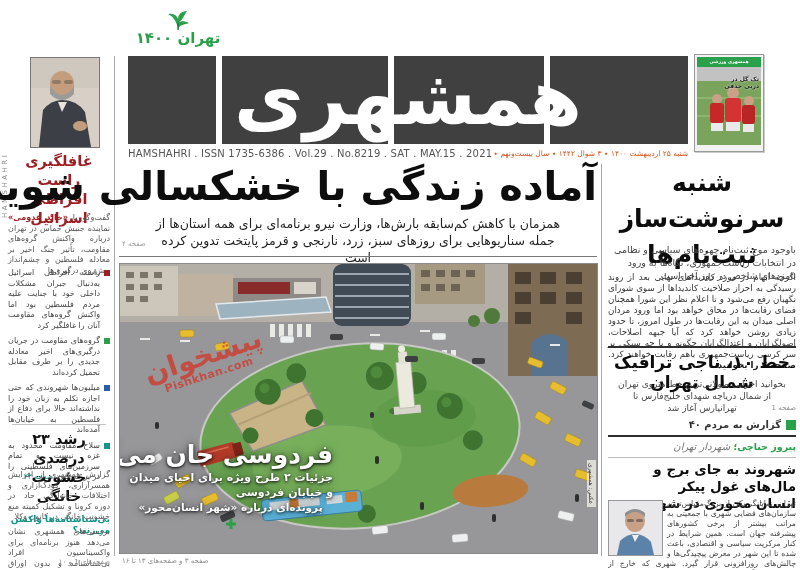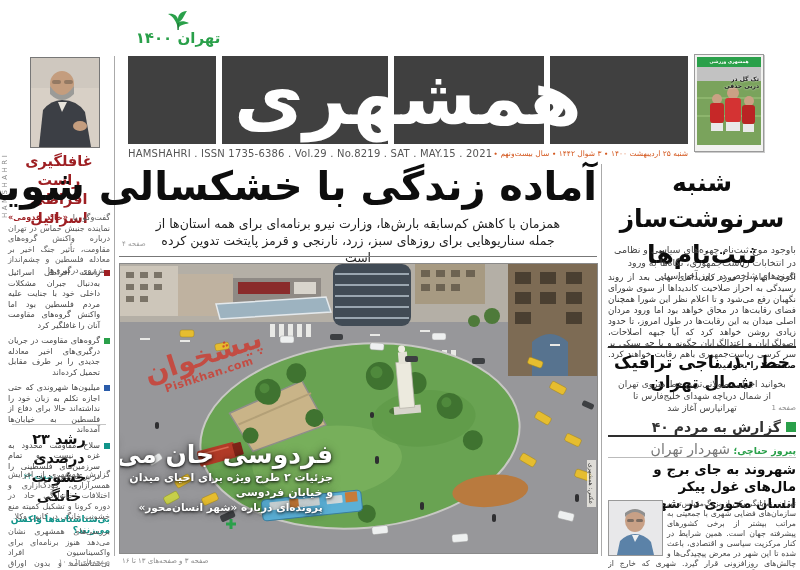--- a/index.html
+++ b/index.html
@@ -93,25 +93,25 @@
   .photo-refs{position:absolute;left:122px;top:557px;font-size:7px;color:#888;}
   .rc-head{position:absolute;left:608px;top:165px;width:188px;text-align:center;font-size:25px;font-weight:bold;line-height:36px;color:#0d0d0d;}
   .rc-sub{position:absolute;left:608px;top:243px;width:188px;text-align:right;font-size:9.5px;line-height:13px;color:#444;}
   .rc-body{position:absolute;left:608px;top:272px;width:188px;font-size:8.7px;line-height:11px;color:#333;text-align:justify;}
   .rc-body .read-more{font-weight:bold;color:#111;}
   .rc-rule-thick{position:absolute;left:608px;width:188px;border-top:2.5px solid #2e2e2e;}
   .rc-rule-thin{position:absolute;left:608px;width:188px;border-top:1px solid #bbb;}
   .metro-head{position:absolute;left:608px;top:352px;width:188px;text-align:center;font-size:17px;font-weight:bold;color:#0d0d0d;}
   .metro-sub{position:absolute;left:616px;top:378px;width:172px;text-align:center;font-size:9px;line-height:12px;color:#444;}
   .metro-pref{position:absolute;left:608px;top:404px;width:188px;font-size:7px;color:#888;text-align:right;}
-  .badge-row{position:absolute;left:608px;top:419px;width:188px;display:flex;direction:rtl;align-items:center;gap:5px;font-size:14px;color:#333;font-weight:bold;}
+  .badge-row{position:absolute;left:608px;top:419px;width:188px;display:flex;direction:rtl;align-items:center;gap:5px;font-size:10px;color:#333;font-weight:bold;}
   .badge-sq{width:10px;height:10px;background:#2aa04a;display:inline-block;}
   .byline{position:absolute;left:608px;top:441px;width:188px;font-size:9.5px;}
   .byline .name{color:#2aa04a;font-weight:bold;}
-  .byline .role{color:#777;font-size:14px;}
+  .byline .role{color:#777;font-size:10px;font-style:italic;}
   .mayor-head{position:absolute;left:608px;top:461px;width:188px;text-align:right;font-size:13.5px;font-weight:bold;line-height:17px;color:#0d0d0d;}
   .mayor-body{position:absolute;left:608px;top:499px;width:188px;height:71px;overflow:hidden;font-size:7.8px;line-height:10px;color:#444;text-align:justify;}
   .mayor-photo{float:left;width:55px;height:56px;margin:1px 4px 2px 0;border:1px solid #999;background:#e8e8ea;overflow:hidden;}
 </style>
 </head>
 <body>
 
 <div class="page">
 
   <div class="vertical-brand">HAMSHAHRI</div>

